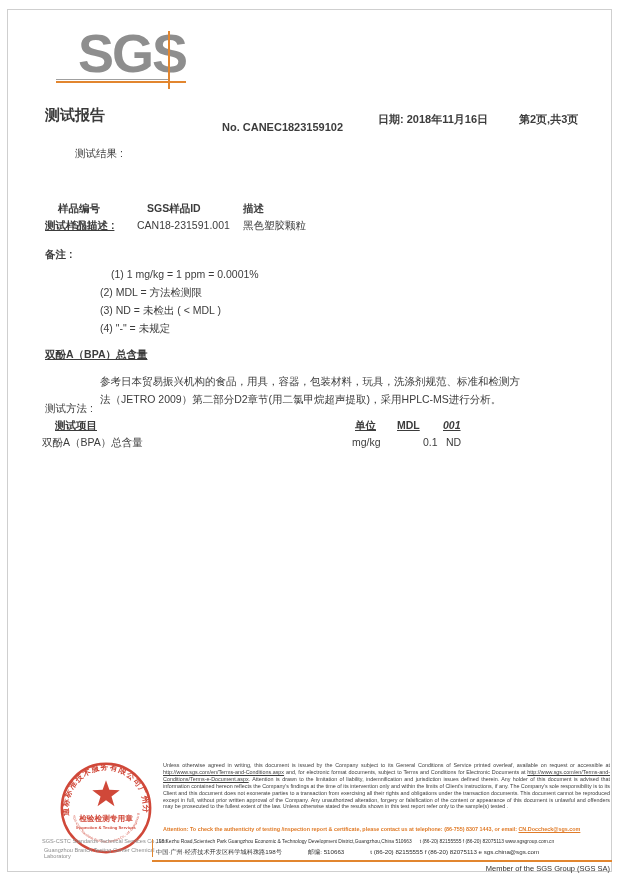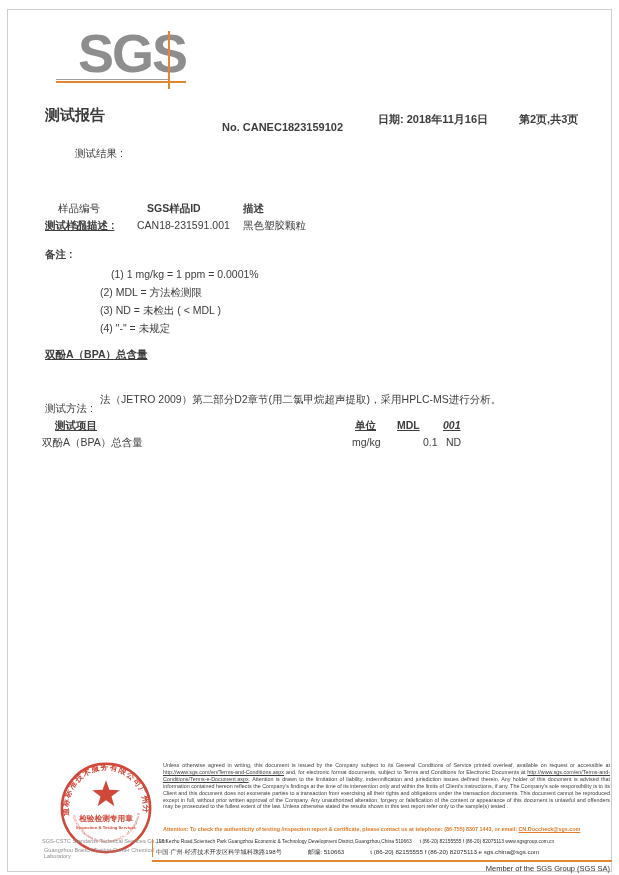--- a/index.html
+++ b/index.html
@@ -18,21 +18,21 @@
   
   .report-title { left:45px; top:106px; font-size:15px; font-weight:700; color:#3a3a3a; }
   .report-no { left:222px; top:112px; font-size:11px; font-weight:700;margin-top:9px; }
   .report-date { left:378px; top:112px; font-size:11px; font-weight:700; }
   .report-page { left:519px; top:112px; font-size:11px; font-weight:700; }
 
   .lbl { font-size:10.5px; }
   .results-label { left:45px; top:147px;margin-left:30px; }
   .sample-desc-label { left:45px; top:179px; font-weight:700; text-decoration:underline;margin-top:40px; }
 
-  .st-h0 { left:58px;  top:202px; font-weight:400; }
+  .st-h0 { left:58px;  top:202px; font-weight:700; }
   .st-h1 { left:147px; top:202px; font-weight:700; }
   .st-h2 { left:243px; top:202px; font-weight:700; }
   .st-v0 { left:72px;  top:219px; }
   .st-v1 { left:137px; top:219px; }
   .st-v2 { left:243px; top:219px; }
 
   .notes-label { left:45px; top:248px; font-weight:700; }
   .note-0 { left:100px; top:268px;margin-left:11px; }
   .note-1 { left:100px; top:286px; }
   .note-2 { left:100px; top:304px; }
@@ -99,20 +99,21 @@
   <div class="abs lbl st-v2">黑色塑胶颗粒</div>
 
   <div class="abs lbl notes-label">备注 :</div>
   <div class="abs lbl note-0">(1) 1 mg/kg = 1 ppm = 0.0001%</div>
   <div class="abs lbl note-1">(2) MDL = 方法检测限</div>
   <div class="abs lbl note-2">(3) ND = 未检出 ( &lt; MDL )</div>
   <div class="abs lbl note-3">(4) "-" = 未规定</div>
 
   <div class="abs lbl bpa-heading">双酚A（BPA）总含量</div>
   <div class="abs lbl method-label">测试方法 :</div>
+  <div class="abs lbl method-line1">参考日本贸易振兴机构的食品，用具，容器，包装材料，玩具，洗涤剂规范、标准和检测方</div>
   <div class="abs lbl method-line2">法（JETRO 2009）第二部分D2章节(用二氯甲烷超声提取)，采用HPLC-MS进行分析。</div>
 
   <div class="abs lbl rt-h0">测试项目</div>
   <div class="abs lbl rt-h1">单位</div>
   <div class="abs lbl rt-h2">MDL</div>
   <div class="abs lbl rt-h3">001</div>
   <div class="abs lbl rt-v0">双酚A（BPA）总含量</div>
   <div class="abs lbl rt-v1">mg/kg</div>
   <div class="abs lbl rt-v2">0.1</div>
   <div class="abs lbl rt-v3">ND</div>

